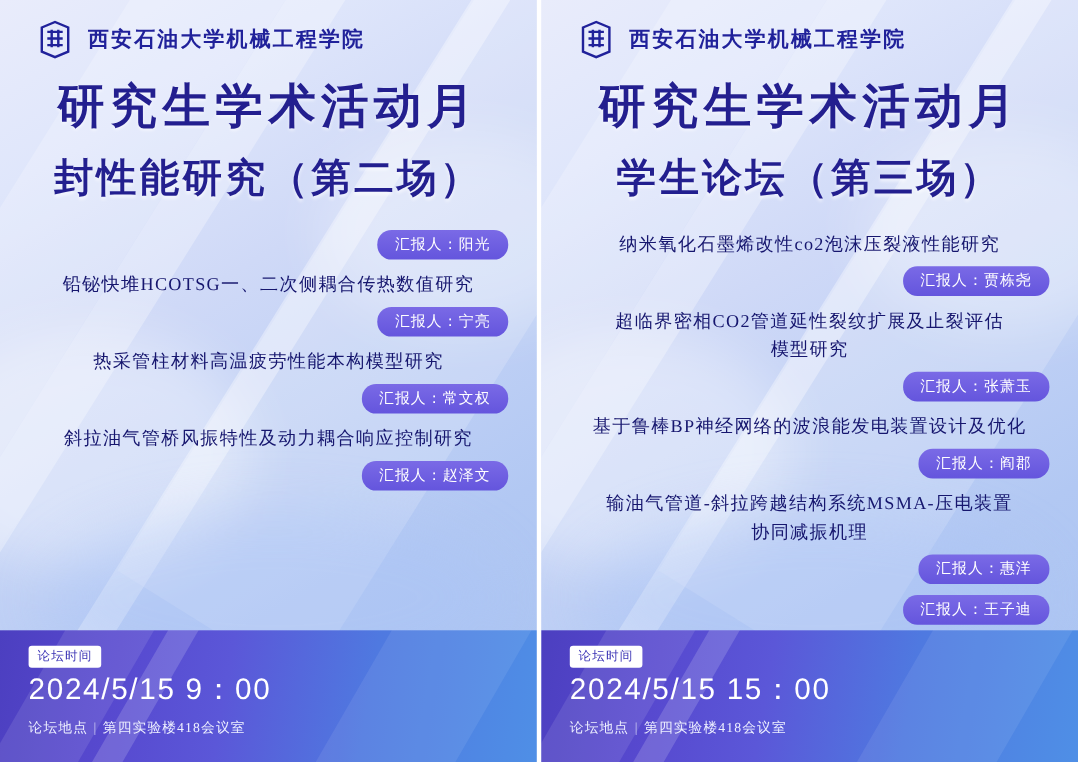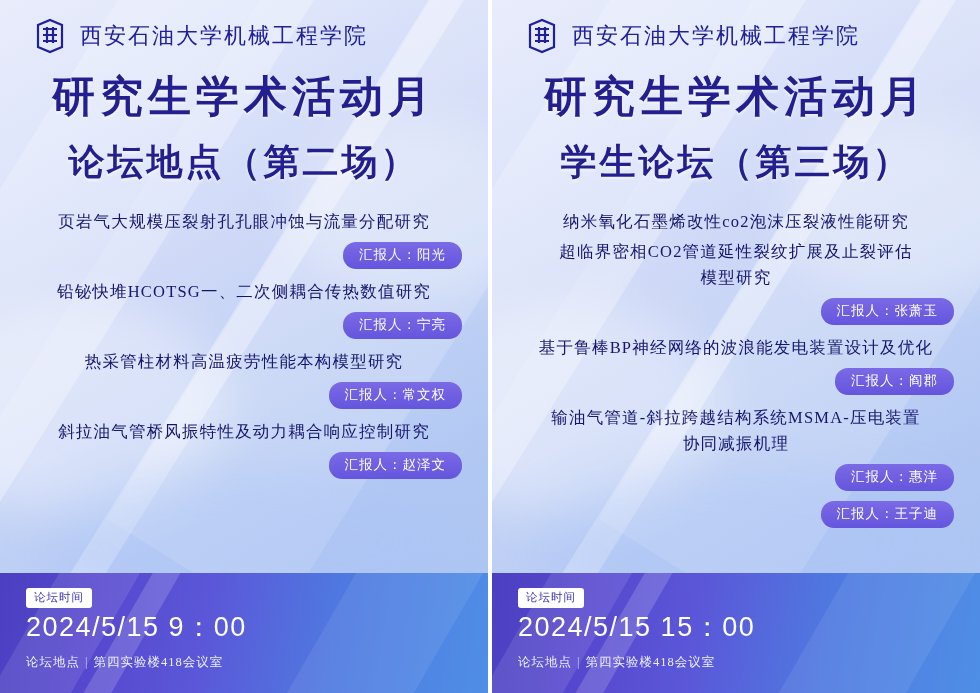--- a/index.html
+++ b/index.html
@@ -73,22 +73,22 @@
     padding-top: 16px;
     padding-left: 4px;
   }
   .logo {
     width: 40px; height: 40px;
     flex: 0 0 40px;
     position: relative;
   }
   .logo svg { display: block; }
   .org-name {
-    font-size: 22px;
-    font-weight: normal;
+    font-size: 19px;
+    font-weight: bold;
     color: #20219a;
     letter-spacing: 2px;
     font-family: "Liberation Serif", serif;
     white-space: nowrap;
   }
 
   .title1, .title2 {
     text-align: center;
     font-weight: bold;
     color: #231f8f;
@@ -181,25 +181,24 @@
               <path d="M8 9 L20 4 L32 9 L32 31 L20 36 L8 31 Z"></path>
               <path d="M13 13 L27 13 M13 19 L27 19 M13 25 L27 25"></path>
               <path d="M17 11 L17 27 M23 11 L23 27"></path>
             </g>
           </svg>
         </div>
         <div class="org-name">西安石油大学机械工程学院</div>
       </div>
 
       <div class="title1">研究生学术活动月</div>
-      <div class="title2">论坛地点（第二场）</div>
+      <div class="title2">封性能研究（第二场）</div>
 
       <div class="items">
         <div class="item">
-          <div class="item-title">页岩气大规模压裂射孔孔眼冲蚀与流量分配研究</div>
           <div class="speaker-wrap">
             <span class="speaker">汇报人：阳光</span>
           </div>
         </div>
         <div class="item">
           <div class="item-title">铅铋快堆HCOTSG一、二次侧耦合传热数值研究</div>
           <div class="speaker-wrap">
             <span class="speaker">汇报人：宁亮</span>
           </div>
         </div>
@@ -254,20 +253,23 @@
         </div>
         <div class="org-name">西安石油大学机械工程学院</div>
       </div>
 
       <div class="title1">研究生学术活动月</div>
       <div class="title2">学生论坛（第三场）</div>
 
       <div class="items">
         <div class="item">
           <div class="item-title">纳米氧化石墨烯改性co2泡沫压裂液性能研究</div>
+          <div class="speaker-wrap">
+            <span class="speaker">汇报人：贾栋尧</span>
+          </div>
         </div>
         <div class="item">
           <div class="item-title">超临界密相CO2管道延性裂纹扩展及止裂评估<br>模型研究</div>
           <div class="speaker-wrap">
             <span class="speaker">汇报人：张萧玉</span>
           </div>
         </div>
         <div class="item">
           <div class="item-title">基于鲁棒BP神经网络的波浪能发电装置设计及优化</div>
           <div class="speaker-wrap">

